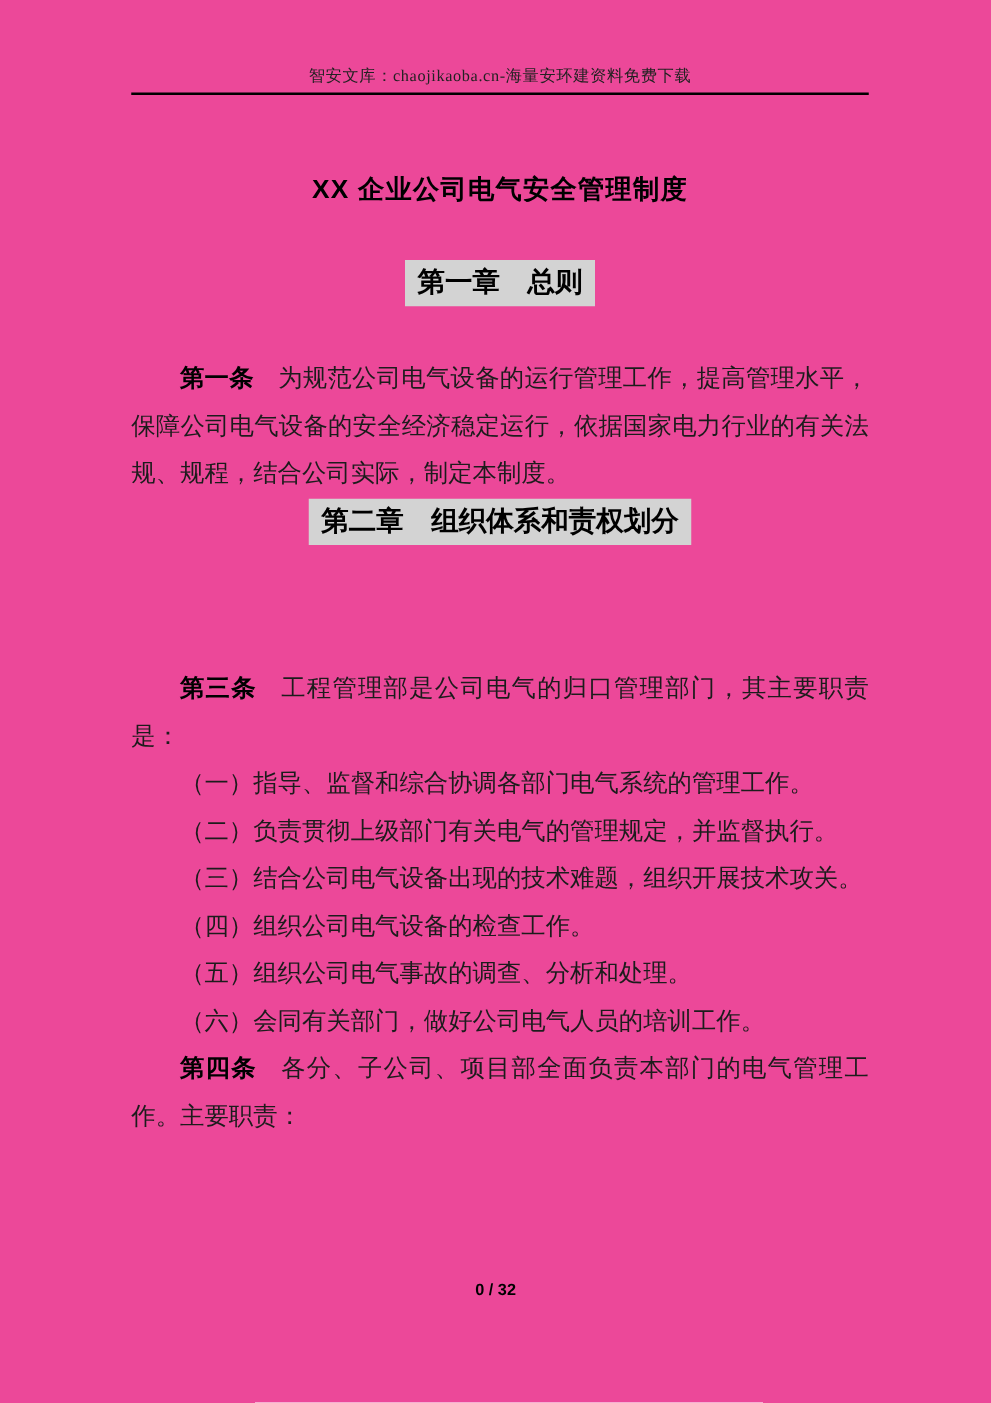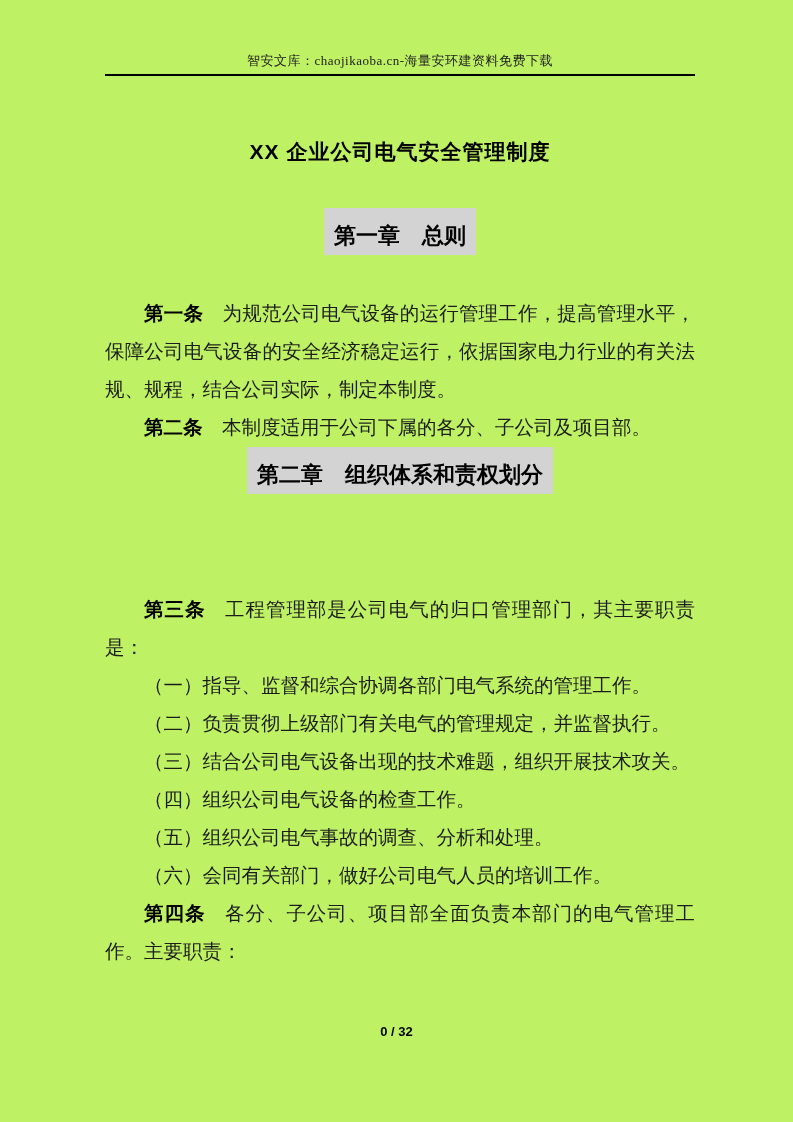--- a/index.html
+++ b/index.html
@@ -6,21 +6,21 @@
     margin: 0;
     padding: 0;
     background: #ffffff;
   }
   .page {
     position: relative;
     width: 793px;
     height: 1122px;
     box-sizing: border-box;
     padding: 0 98px 0 105px;
-    background: #bef264;
+    background: #ec4899;
     overflow: hidden;
     color: #111111;
   }
   
   .hdr-text {
     padding-top: 52px;
     text-align: center;
     font-family: "Liberation Serif", "DejaVu Serif", serif;
     font-size: 13px;
     color: #222222;
@@ -43,21 +43,21 @@
     letter-spacing: 1px;
   }
   
   .chapter {
     text-align: center;
     line-height: 0;
   }
   .chapter-hl {
     display: inline-block;
     background: #d3d3d3;
-    padding: 16px 10px 7px 10px;
+    padding: 6px 10px 7px 10px;
     font-family: "Liberation Sans", "DejaVu Sans", sans-serif;
     font-weight: bold;
     font-size: 22px;
     line-height: 24px;
     color: #000000;
     text-align: center;
   }
   .b-ch1 { margin-top: 36px; }
   .b-ch2 { }
   
@@ -101,21 +101,20 @@
   </div>
 
   <h1 class="doc-title">XX 企业公司电气安全管理制度</h1>
 
   <div class="chapter b-ch1">
     <span class="chapter-hl">第一章　总则</span>
   </div>
 
   <p class="para b-a1"><b class="lbl">第一条</b><span>为规范公司电气设备的运行管理工作，提高管理水平，保障公司电气设备的安全经济稳定运行，依据国家电力行业的有关法规、规程，结合公司实际，制定本制度。</span></p>
 
-  <p class="para"><b class="lbl">第二条</b><span>本制度适用于公司下属的各分、子公司及项目部。</span></p>
 
   <div class="chapter b-ch2">
     <span class="chapter-hl">第二章　组织体系和责权划分</span>
   </div>
 
   <p class="para b-a3"><b class="lbl">第三条</b><span>工程管理部是公司电气的归口管理部门，其主要职责是：</span></p>
 
   <p class="para">（一）指导、监督和综合协调各部门电气系统的管理工作。</p>
   <p class="para">（二）负责贯彻上级部门有关电气的管理规定，并监督执行。</p>
   <p class="para">（三）结合公司电气设备出现的技术难题，组织开展技术攻关。</p>

